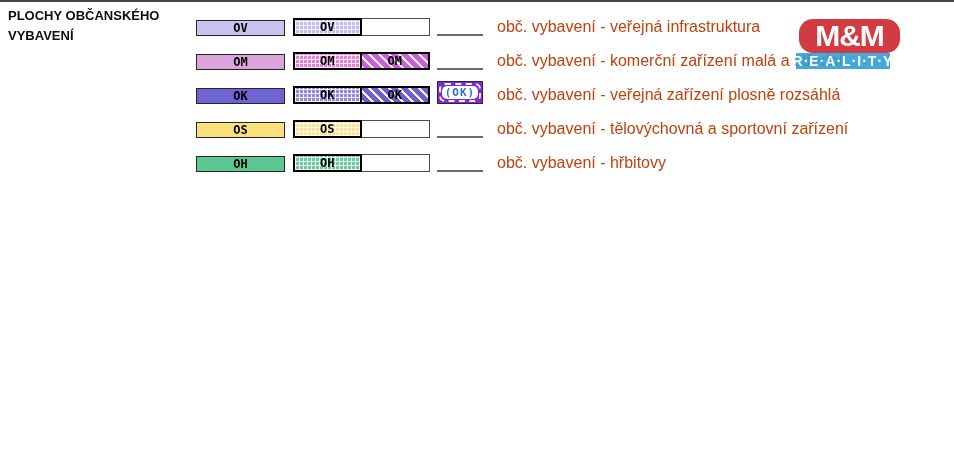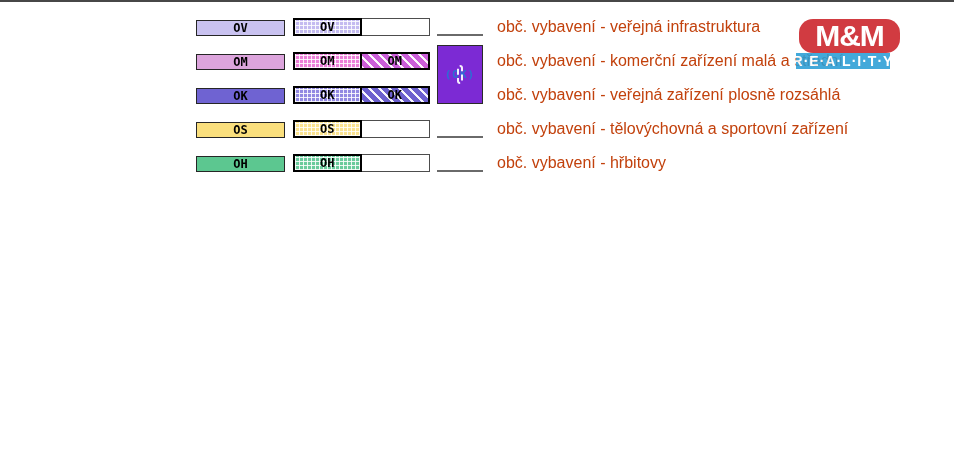--- a/index.html
+++ b/index.html
@@ -33,21 +33,21 @@
     background-image:
       repeating-linear-gradient(0deg, rgba(255,255,255,.85) 0 1px, transparent 1px 4px),
       repeating-linear-gradient(90deg, rgba(255,255,255,.85) 0 1px, transparent 1px 4px);
   }
   .stripe-pattern {
     background-color:var(--pc);
     background-image:repeating-linear-gradient(45deg, rgba(255,255,255,.95) 0 2px, transparent 2px 7px);
   }
 
   .small-box { margin-left:7px; width:46px; background:#fff; border:1px solid #6a6a6a; }
-  .ok-box { border:1px solid #2a2a2a; padding:22px; }
+  .ok-box { border:1px solid #2a2a2a; padding:4px; }
   .ok-inner {
     position:relative; width:100%; height:100%; background:#fff; border-radius:5px;
     display:flex; align-items:center; justify-content:center;
   }
   .ok-inner::after {
     content:""; position:absolute; inset:-3px; border:2px dashed rgba(255,255,255,.92);
     border-radius:6px; pointer-events:none;
   }
   .ok-code { font-family:"DejaVu Sans Mono", monospace; font-weight:bold; font-size:11px; letter-spacing:1px; }
 
@@ -67,20 +67,24 @@
     width:94px; height:16px; display:flex; align-items:center; justify-content:center;
     color:#fff; font-weight:bold; font-size:14px; letter-spacing:1px;
   }
 </style>
 </head>
 <body>
 
 <div class="page">
   <div class="top-rule"></div>
 
+  <div class="heading">
+    <div>PLOCHY OBČANSKÉHO</div>
+    <div>VYBAVENÍ</div>
+  </div>
 
   <div class="legend-rows">
 
     <div class="lrow">
       <div class="swatch-solid" style="background-color: rgb(201, 194, 240);">
         <span class="code">OV</span>
       </div>
       <div class="combo">
         <div class="half patterned grid-pattern" style="--pc: #c4bbf0;">
           <span class="code">OV</span>

